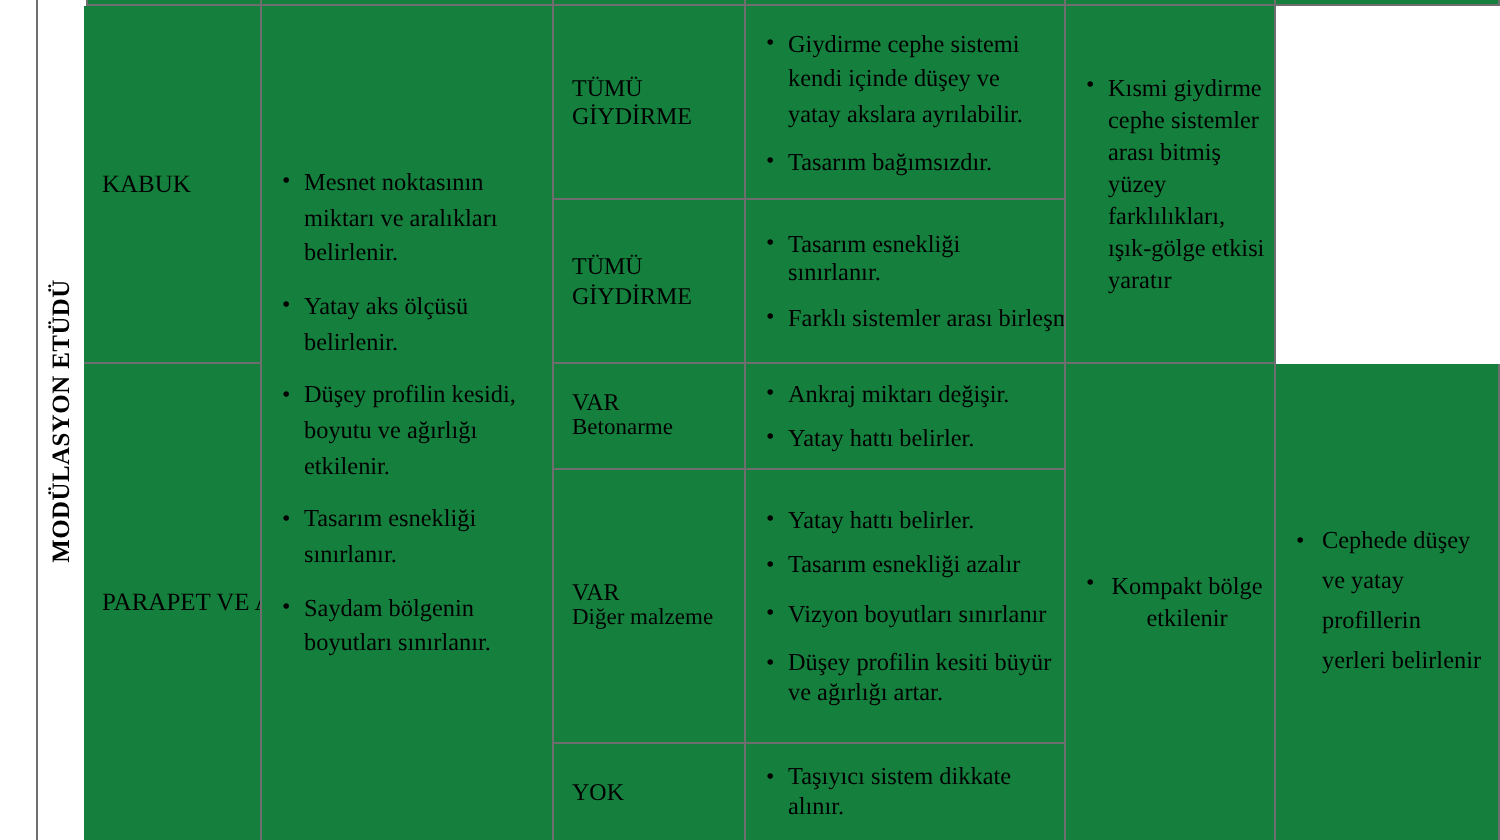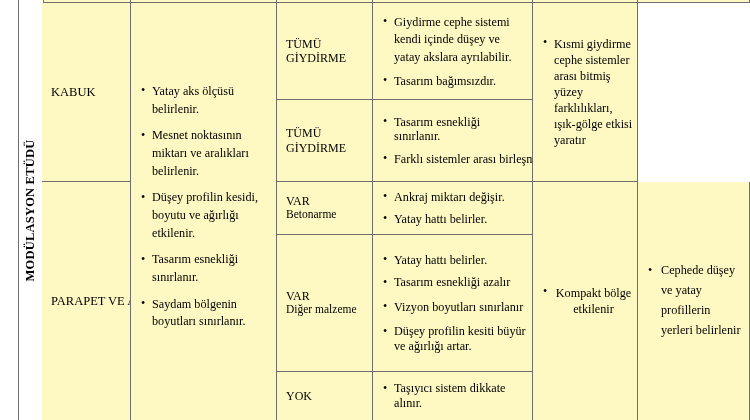--- a/index.html
+++ b/index.html
@@ -10,21 +10,21 @@
     color:#000000;
     overflow:hidden;
   }
   .sheet{position:relative;width:750px;height:420px;overflow:hidden;}
 
   
   .cell{
     position:absolute;
     box-sizing:border-box;
     overflow:hidden;
-    background:#fef9c3;
+    background:#15803d;
   }
   .bl{border-left:1.6px solid #6e6e6e;}
   .br{border-right:1.6px solid #6e6e6e;}
   .bb{border-bottom:1.6px solid #6e6e6e;}
 
   .vcenter{display:flex;flex-direction:column;justify-content:center;}
 
   
   .spine{
     position:absolute;left:18px;top:0;width:24px;height:420px;
@@ -97,22 +97,22 @@
     <div class="label">KABUK</div>
   </div>
 
   <div class="cell br vcenter" style="left:42px;top:182px;width:89px;height:238px;">
     <div class="label clip">PARAPET  VE
 ASMA TAVAN</div>
   </div>
 
   <div class="cell br vcenter" style="left:131px;top:3px;width:146px;height:417px;">
     <ul class="blist loose">
+      <li>Mesnet noktasının miktarı ve aralıkları belirlenir.</li>
       <li>Yatay aks ölçüsü belirlenir.</li>
-      <li>Mesnet noktasının miktarı ve aralıkları belirlenir.</li>
       <li>Düşey profilin kesidi, boyutu ve ağırlığı etkilenir.</li>
       <li>Tasarım esnekliği sınırlanır.</li>
       <li>Saydam bölgenin boyutları sınırlanır.</li>
     </ul>
   </div>
 
   <div class="cell br bb vcenter" style="left:277px;top:3px;width:96px;height:97px;">
     <div class="label cat">TÜMÜ</div>
     <div class="label cat">GİYDİRME</div>
   </div>

